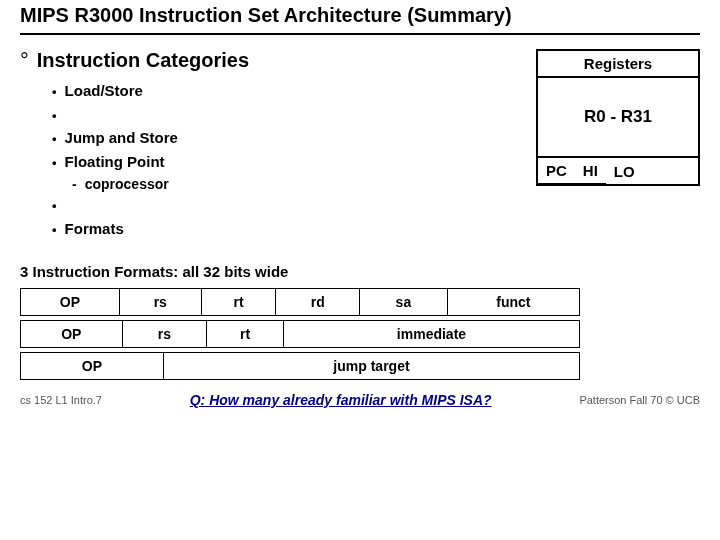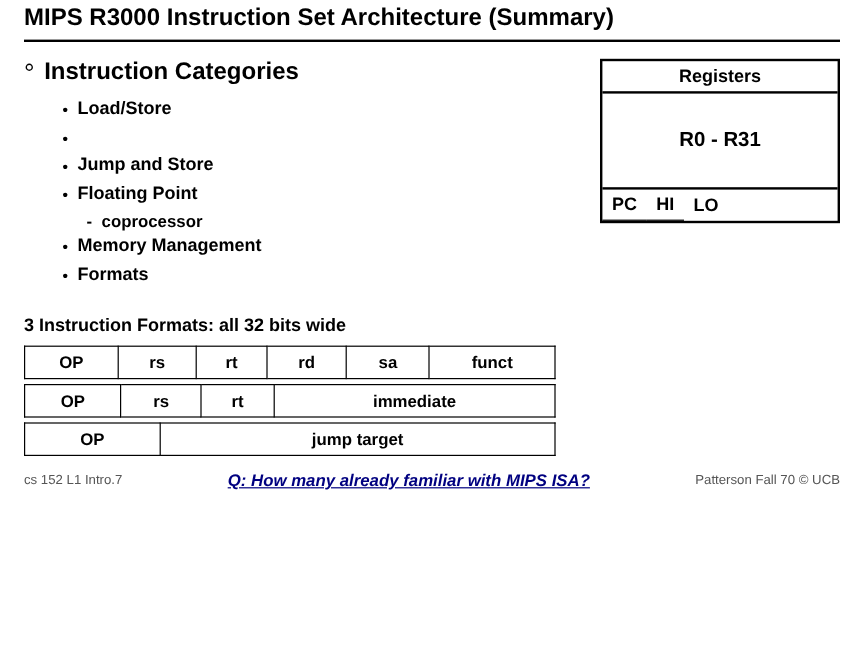--- a/index.html
+++ b/index.html
@@ -68,21 +68,21 @@
       align-items: center;
       margin-left: 52px;
       margin-bottom: 4px;
       font-size: 14px;
       font-weight: bold;
     }
     .coprocessor-dash {
       margin-right: 8px;
     }
     .right-section {
-      width: 200px;
+      width: 164px;
       margin-left: 20px;
     }
     .registers-box {
       border: 2px solid #000;
       margin-bottom: 0;
     }
     .registers-label {
       text-align: center;
       font-size: 15px;
       font-weight: bold;
@@ -117,21 +117,21 @@
     .formats-section {
       margin-top: 20px;
     }
     .formats-title {
       font-size: 15px;
       font-weight: bold;
       margin-bottom: 8px;
     }
     .format-table {
       border-collapse: collapse;
-      width: 443px;
+      width: 560px;
       margin-bottom: 4px;
     }
     .format-table td {
       border: 1px solid #000;
       text-align: center;
       font-size: 14px;
       font-weight: bold;
       padding: 5px 10px;
     }
     .format-table td.wide {
@@ -191,21 +191,20 @@
           <span>Floating Point</span>
         </li>
       </ul>
       <div class="coprocessor-item">
         <span class="coprocessor-dash">-</span>
         <span>coprocessor</span>
       </div>
       <ul class="categories-list">
         <li>
           <span class="dot">•</span>
-          <span>Memory Management</span>
         </li>
         <li>
           <span class="dot">•</span>
           <span>Formats</span>
         </li>
       </ul>
     </div>
 
     <div class="right-section">
       <div class="registers-box">

